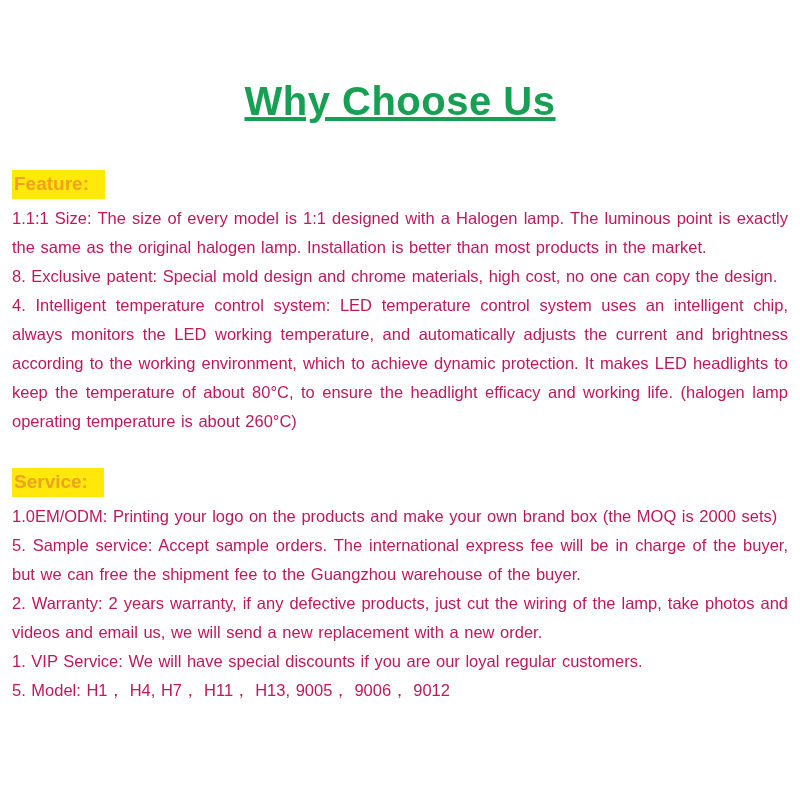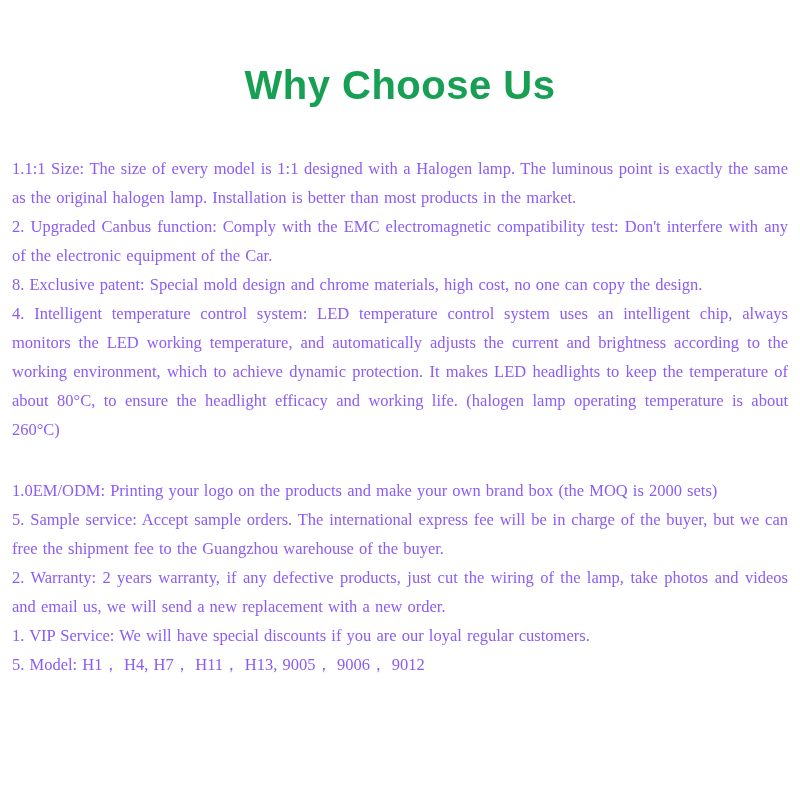--- a/index.html
+++ b/index.html
@@ -9,27 +9,28 @@
     background: #ffffff;
     font-family: "Liberation Sans", sans-serif;
     overflow: hidden;
   }
   .page {
     width: 800px;
     height: 800px;
     position: relative;
   }
   .page-title {
-    padding-top: 60px;
+    padding-top: 76px;
     text-align: center;
     font-size: 40px;
     line-height: 50px;
     font-weight: bold;
     color: #17a053;
     letter-spacing: 0.5px;
+    text-decoration: underline;
   }
   .content {
     margin: 0 12px;
   }
   .section-feature { margin-top: 44px; }
   .section-service { margin-top: 32px; }
   .section-heading {
     display: inline-block;
     background: #ffe80a;
     color: #f0a11e;
@@ -37,42 +38,42 @@
     font-size: 19px;
     line-height: 24px;
     padding: 2px 16px 3px 2px;
     margin-bottom: 5px;
   }
   .item {
     margin: 0;
     text-align: justify;
     font-size: 16.5px;
     line-height: 29px;
-    color: #8b5cf6;
+    color: #be185d;
     word-spacing: 1px;
-    font-family: Liberation Serif, serif;
   }
 </style>
 </head>
 <body>
 
 <div class="page">
 
   <h1 class="page-title">Why Choose Us</h1>
 
   <div class="content">
 
     <div class="section section-feature">
+      <div class="section-heading">Feature:</div>
       <p class="item">1.1:1 Size: The size of every model is 1:1 designed with a Halogen lamp. The luminous point is exactly the same as the original halogen lamp. Installation is better than most products in the market.</p>
-      <p class="item">2. Upgraded Canbus function: Comply with the EMC electromagnetic compatibility test: Don't interfere with any of the electronic equipment of the Car.</p>
       <p class="item">8. Exclusive patent: Special mold design and chrome materials, high cost, no one can copy the design.</p>
       <p class="item">4. Intelligent temperature control system: LED temperature control system uses an intelligent chip, always monitors the LED working temperature, and automatically adjusts the current and brightness according to the working environment, which to achieve dynamic protection. It makes LED headlights to keep the temperature of about 80°C, to ensure the headlight efficacy and working life. (halogen lamp operating temperature is about 260°C)</p>
     </div>
 
     <div class="section section-service">
+      <div class="section-heading">Service:</div>
       <p class="item">1.0EM/ODM: Printing your logo on the products and make your own brand box (the MOQ is 2000 sets)</p>
       <p class="item">5. Sample service: Accept sample orders. The international express fee will be in charge of the buyer, but we can free the shipment fee to the Guangzhou warehouse of the buyer.</p>
       <p class="item">2. Warranty: 2 years warranty, if any defective products, just cut the wiring of the lamp, take photos and videos and email us, we will send a new replacement with a new order.</p>
       <p class="item">1. VIP Service: We will have special discounts if you are our loyal regular customers.</p>
       <p class="item">5. Model: H1， H4, H7， H11， H13, 9005， 9006， 9012</p>
     </div>
 
   </div>
 </div>
 

